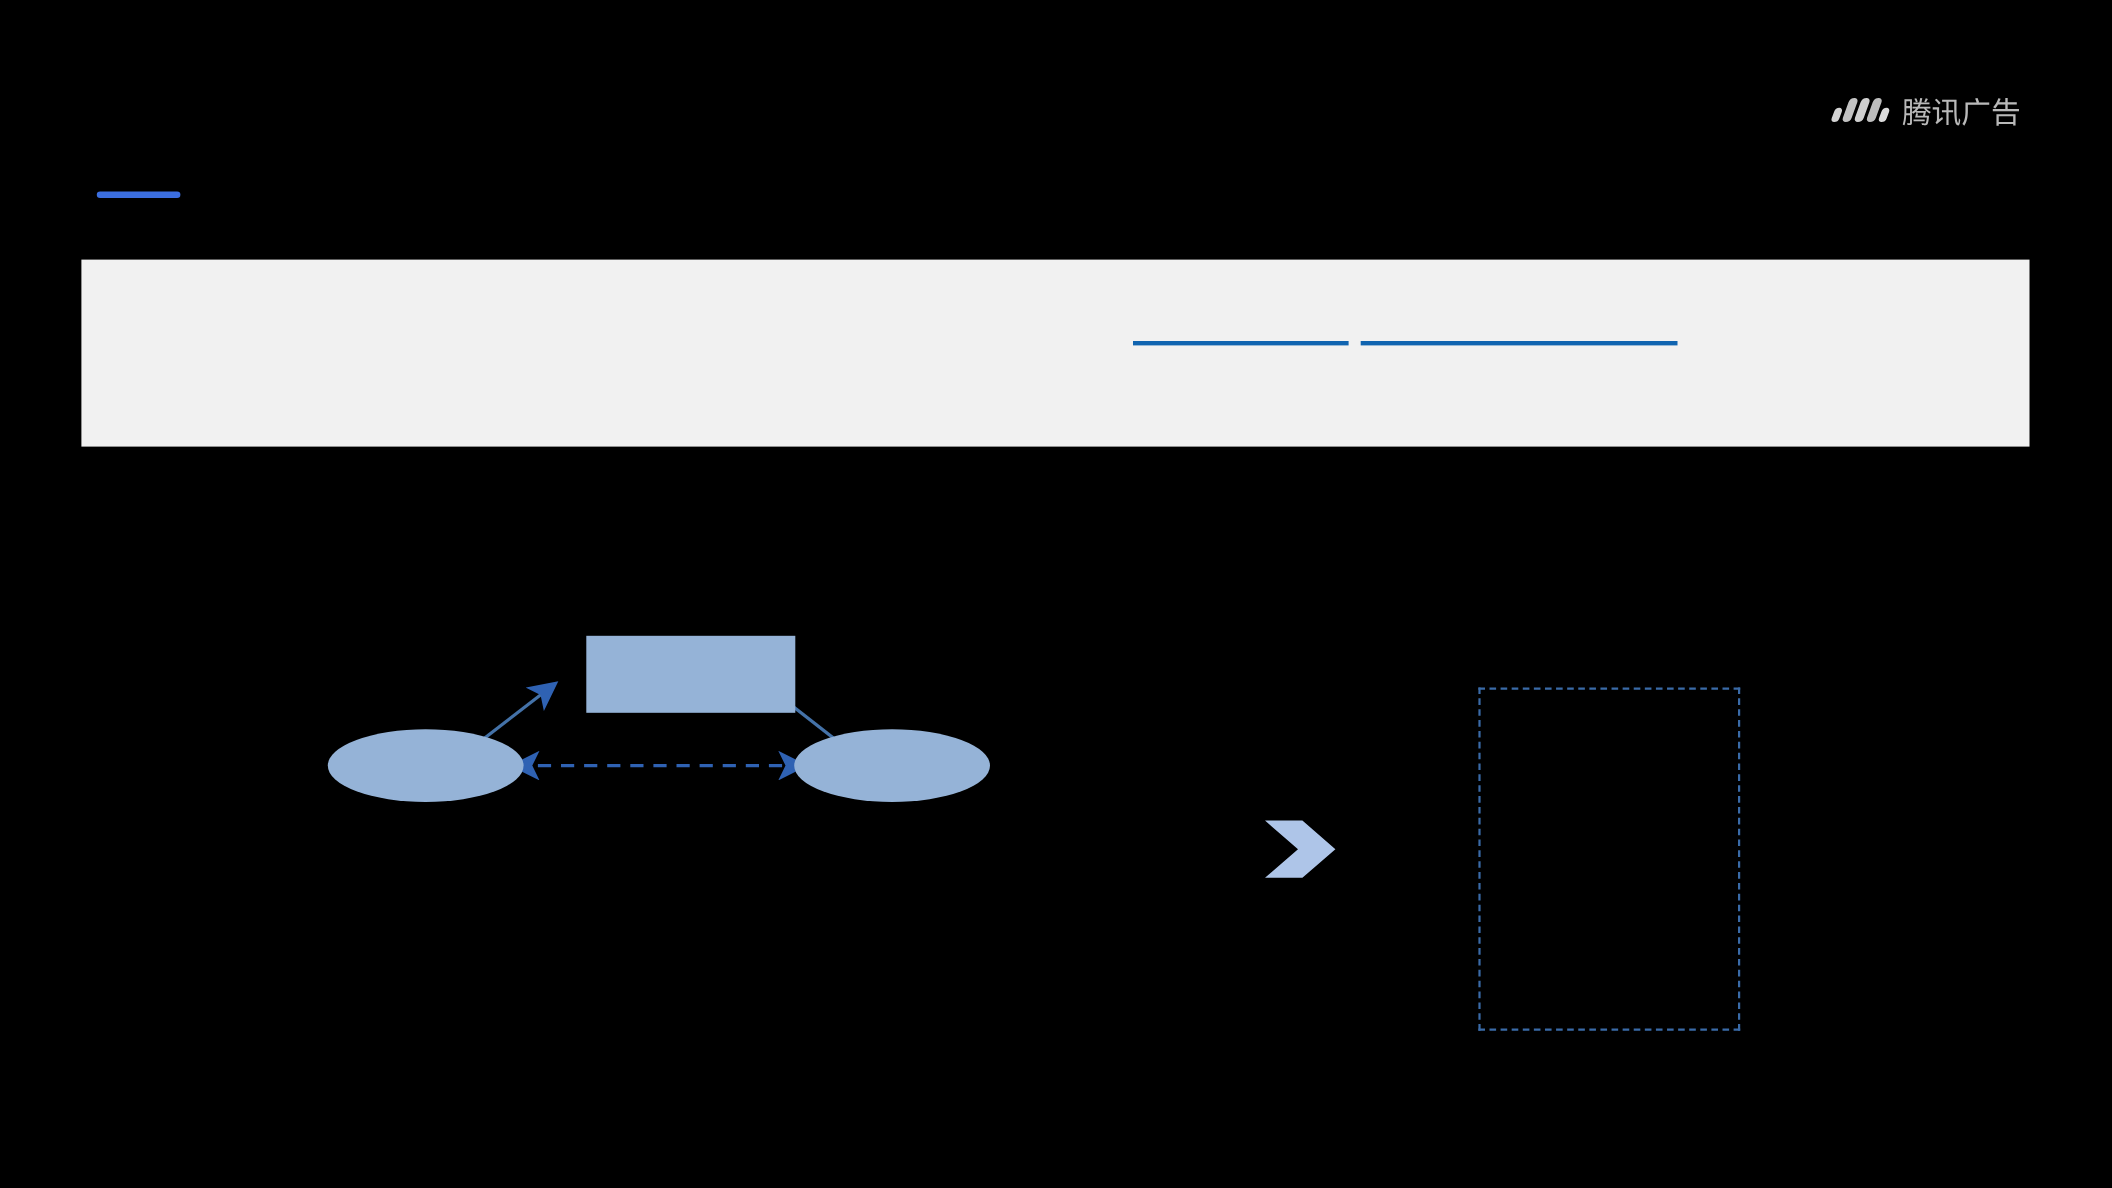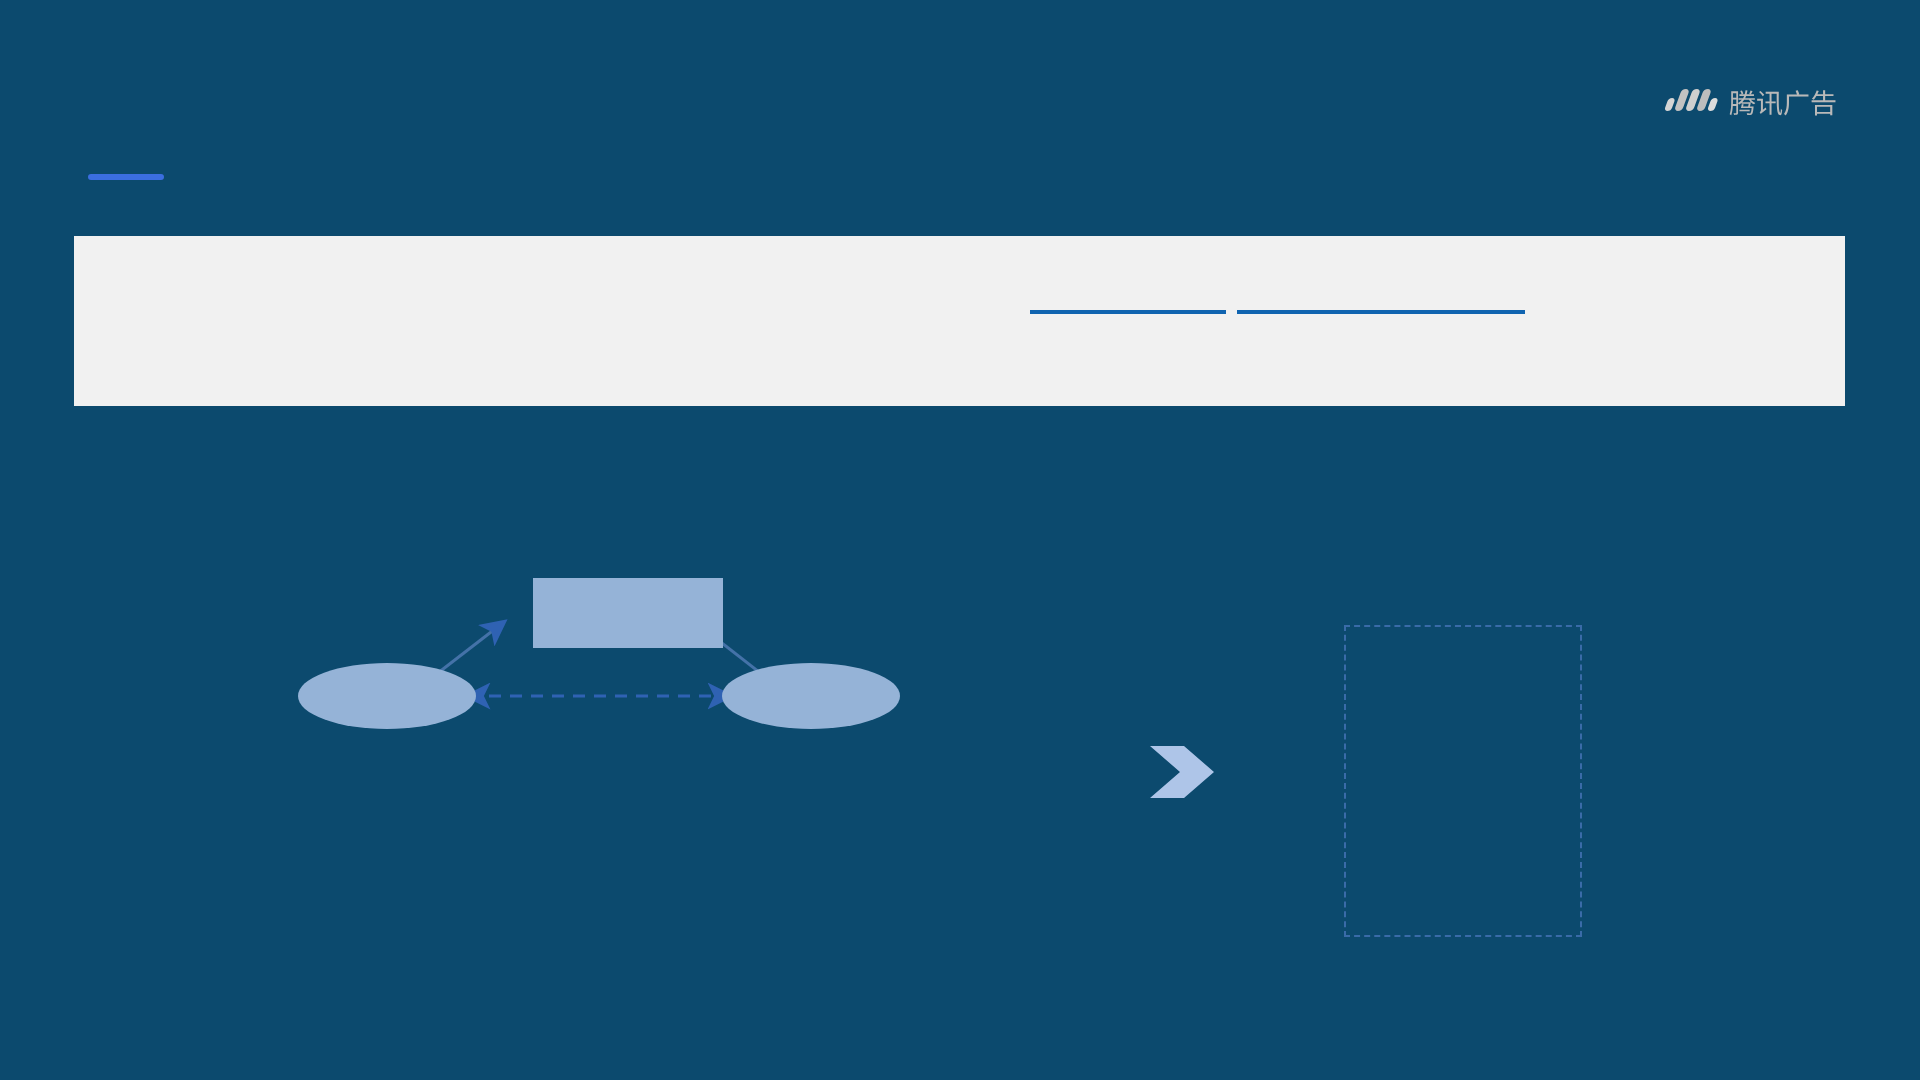--- a/index.html
+++ b/index.html
@@ -14,21 +14,21 @@
     position: relative;
     overflow: hidden;
     font-family: "Liberation Sans", sans-serif;
     -webkit-font-smoothing: antialiased;
   }
 
   
   .slide {
     position: absolute;
     inset: 0;
-    background: #0c4a6e;
+    background: #000000;
   }
 
   
   .brand {
     position: absolute;
     left: 1663px;
     top: 86px;
     display: flex;
     align-items: center;
     gap: 10px;

